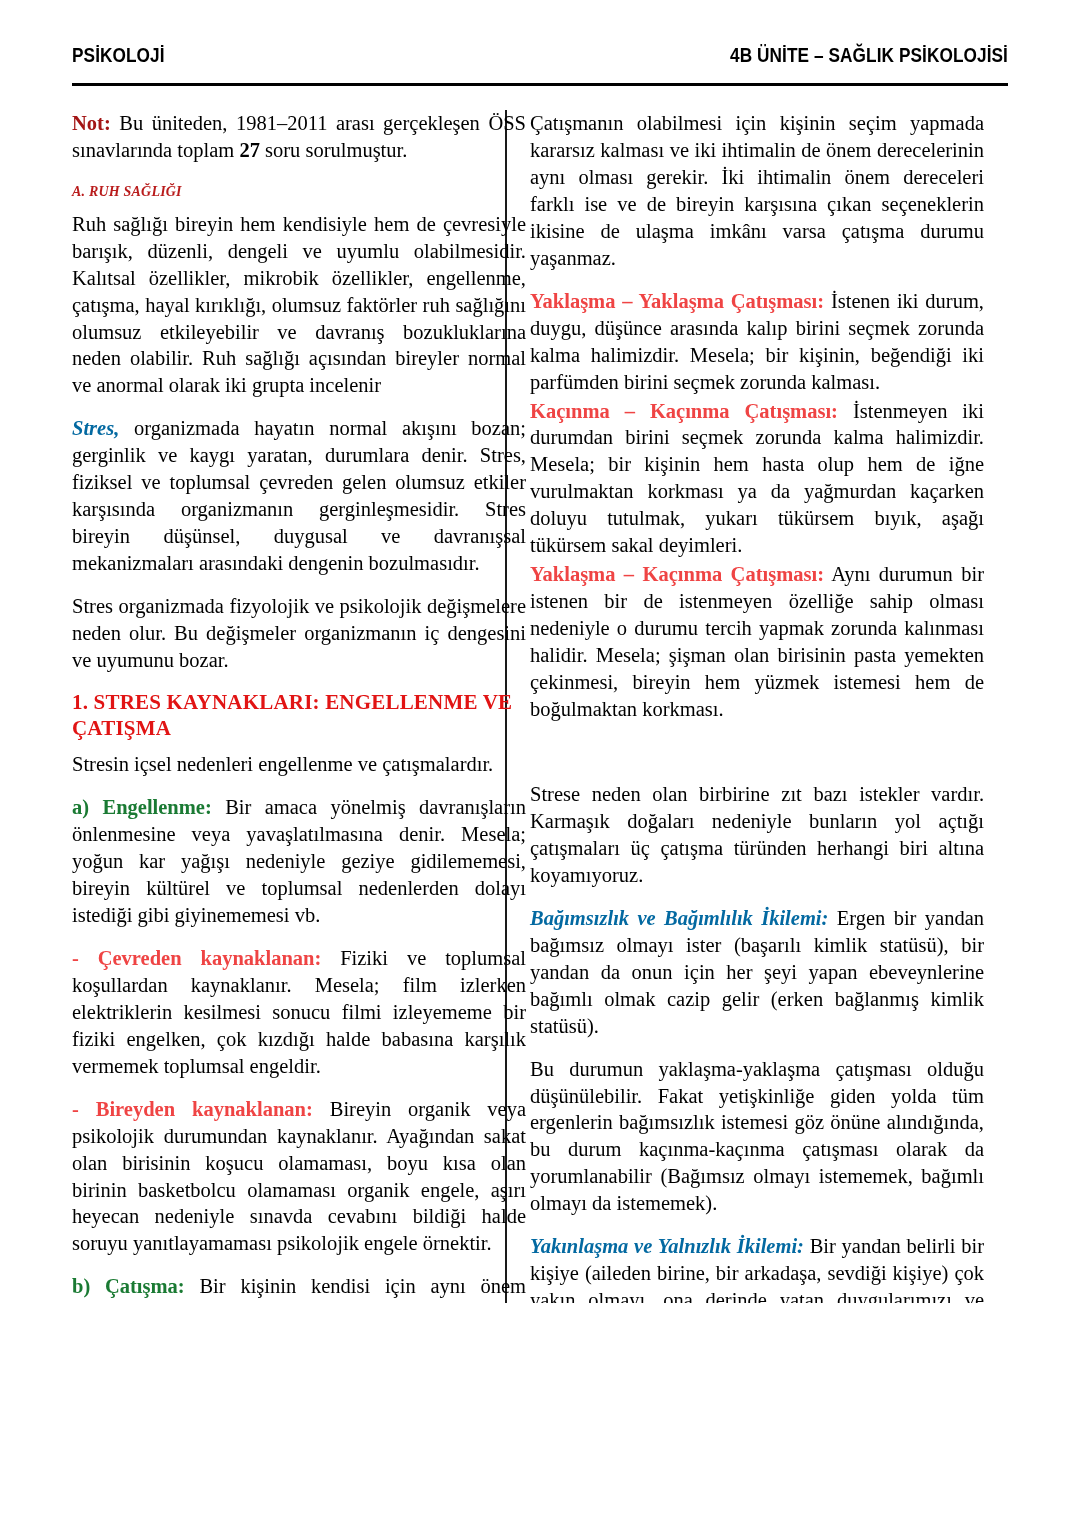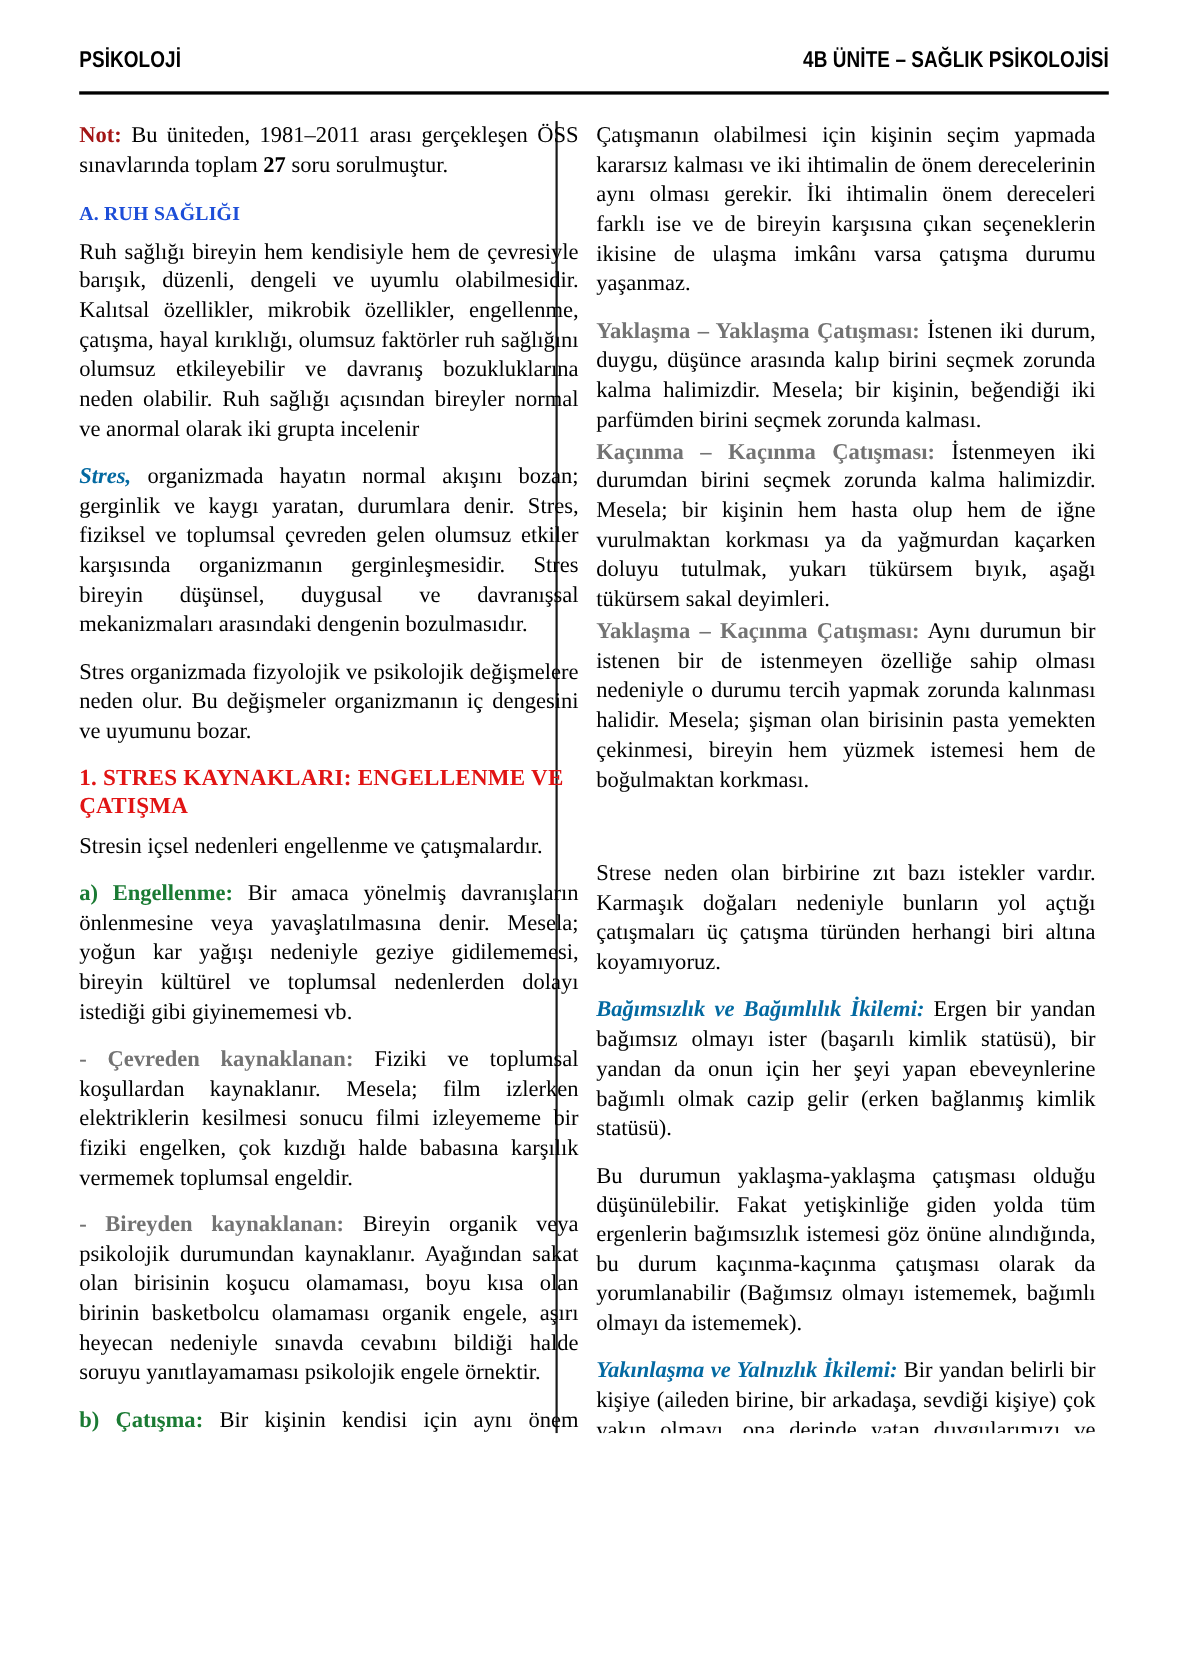--- a/index.html
+++ b/index.html
@@ -54,21 +54,21 @@
   }
 
   
   .columns {
     position: absolute;
     left: 72px;
     right: 72px;
     top: 110px;
     bottom: 92px;
     display: flex;
-    gap: 16px;
+    gap: 4px;
   }
   .column {
     width: 454px;
     flex: 0 0 454px;
   }
   .column.right {
     margin-left: 0;
   }
   .col-divider {
     position: absolute;
@@ -87,38 +87,39 @@
     text-align: justify;
     text-justify: inter-word;
     hyphens: none;
   }
   p.para.nogap {
     margin-bottom: 2px;
   }
 
   h2.heading-blue {
     margin: 20px 0 10px 0;
-    font-size: 18px;
-    font-weight: bold;
-    color: #1d4ed8;
+    font-size: 14px;
+    font-weight: bold;
+    color: #b91c1c;
     line-height: 1.2;
     letter-spacing: 0.2px;
+    font-style: italic;
   }
   h2.heading-red {
     margin: 8px 0 10px 0;
     font-size: 21px;
     font-weight: bold;
     color: #e11414;
     line-height: 1.22;
     letter-spacing: 0.2px;
     text-align: left;
   }
 
   .lead-red   { font-weight: bold; color: #a31515; }
-  .lead-maroon{ font-weight: bold; color: #737373; }
+  .lead-maroon{ font-weight: bold; color: #ef4444; }
   .lead-green { font-weight: bold; color: #1a7a33; }
   .lead-black { font-weight: bold; color: #0369a1; font-style: italic; }
   .bold       { font-weight: bold; }
 
   .spacer-lg { height: 42px; }
 
   
   .page-number {
     position: absolute;
     left: 0;

